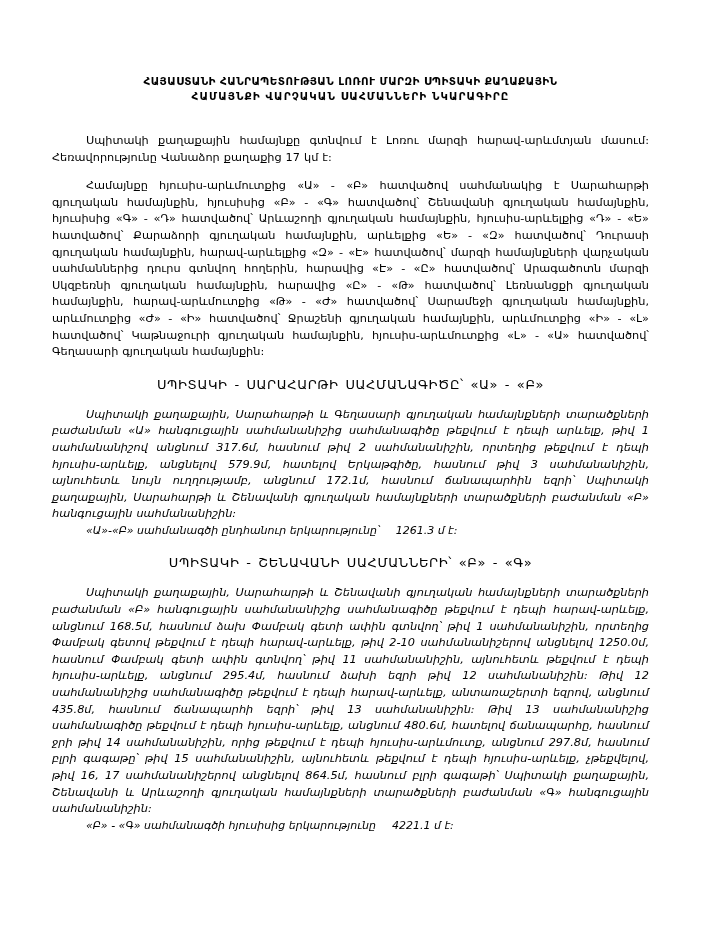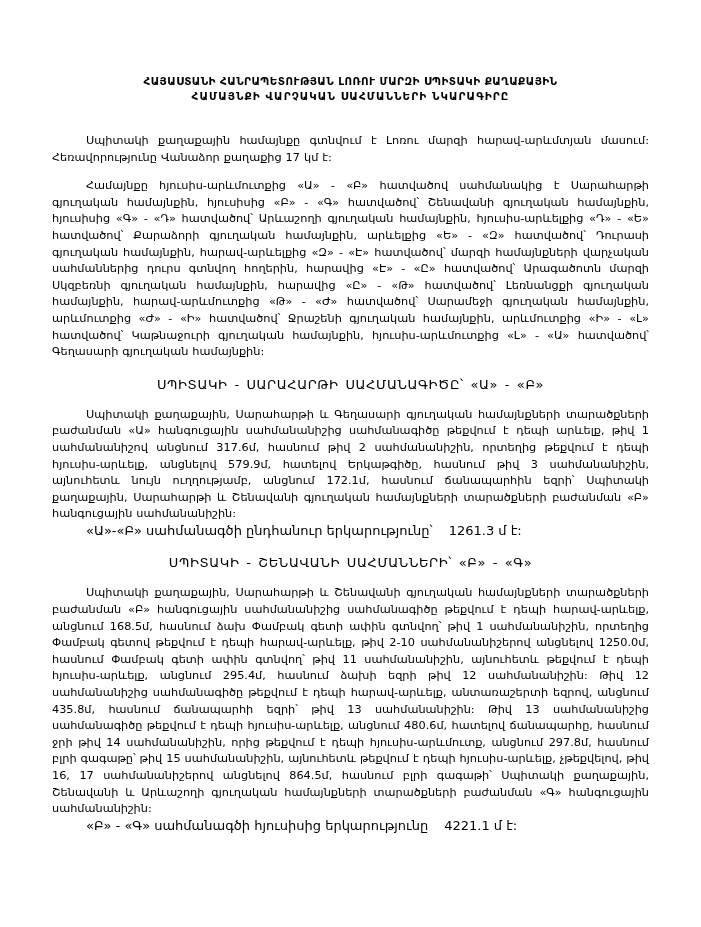--- a/index.html
+++ b/index.html
@@ -39,33 +39,35 @@
   p.body {
     font-size: 11.3px;
     line-height: 16.6px;
     text-align: justify;
     margin: 0 0 12px 0;
     text-indent: 34px;
     word-spacing: 0.4px;
   }
   p.body.tight {
     margin-bottom: 0;
+    font-style: italic;
   }
   .section-heading {
     font-size: 13px;
     text-align: center;
     margin: 16px 0 15px 0;
     letter-spacing: 0.6px;
     word-spacing: 2px;
   }
   .total-line {
-    font-size: 13px;
+    font-size: 11px;
     line-height: 16.6px;
     margin: 0 0 4px 0;
     text-indent: 34px;
+    font-style: italic;
   }
   .total-line .gap {
     display: inline-block;
     width: 16px;
   }
 </style>
 </head>
 <body>
 
 <div class="page">

